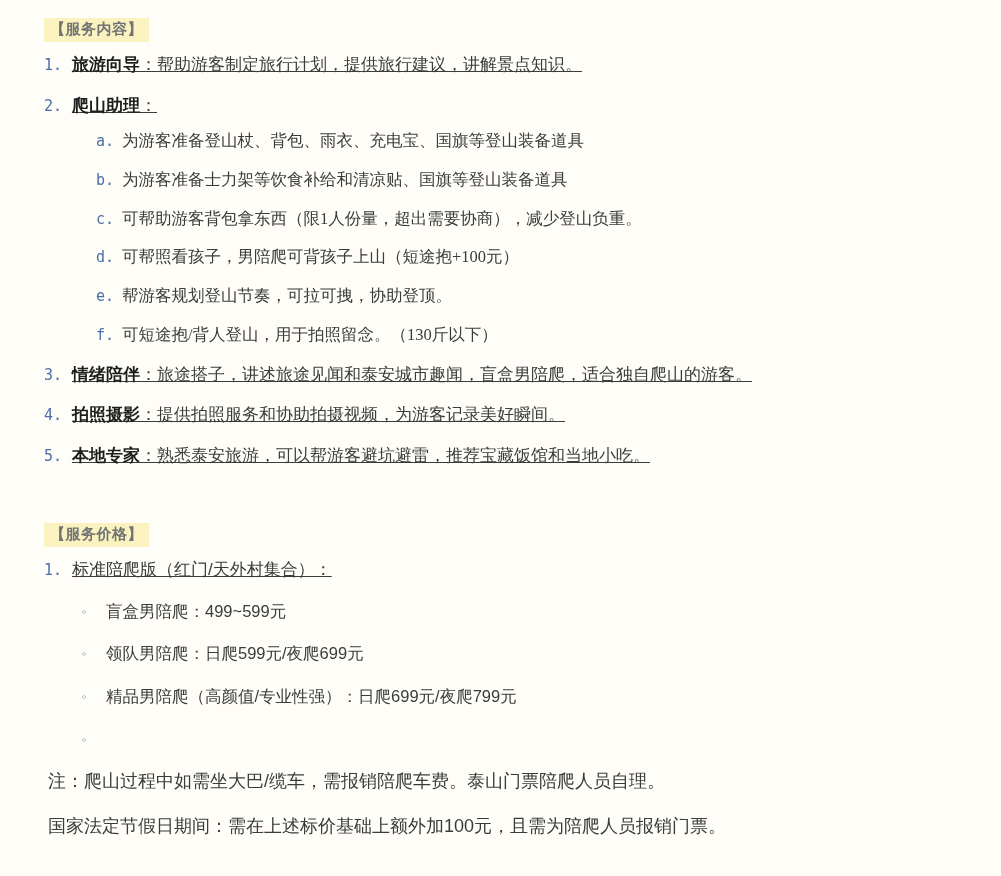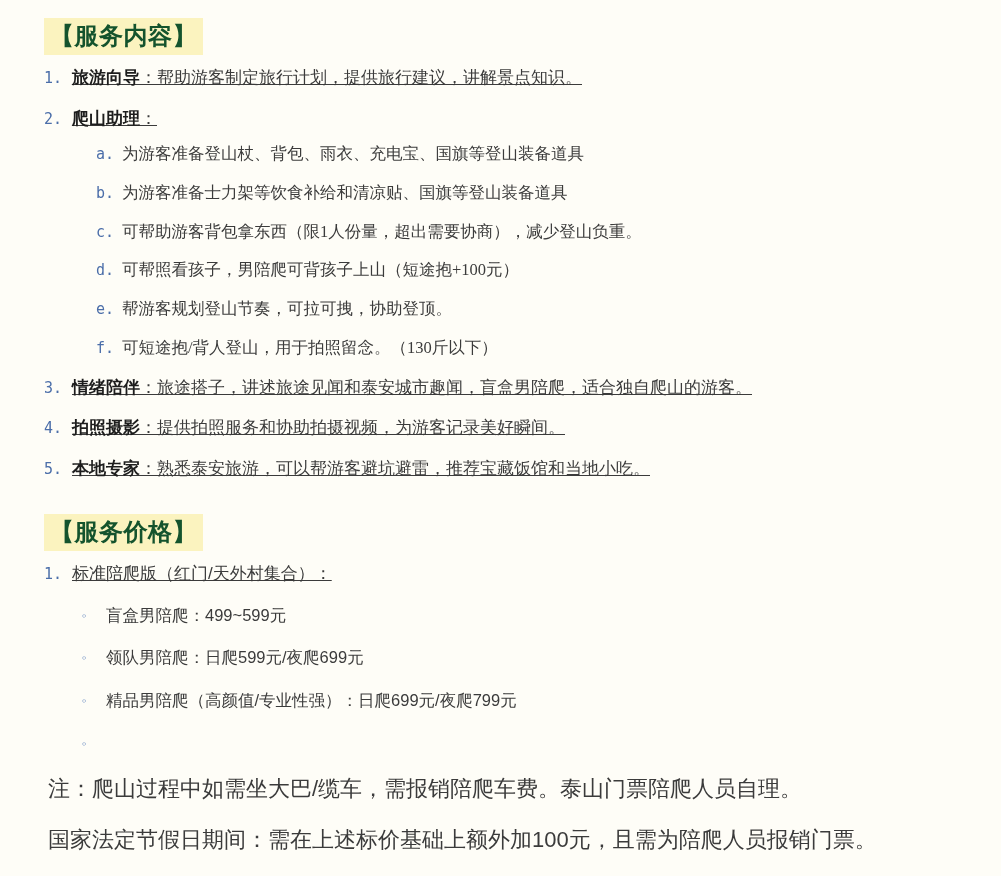--- a/index.html
+++ b/index.html
@@ -16,30 +16,30 @@
   }
   .page {
     width: 1001px;
     height: 876px;
     box-sizing: border-box;
     padding: 10px 20px 0 44px;
     position: relative;
   }
   .section-heading {
     display: inline-block;
-    font-size: 24px;
+    font-size: 15px;
     font-weight: bold;
-    color: #14532d;
+    color: #737373;
     background: #fbf3bf;
     padding: 2px 6px 3px 6px;
     margin: 8px 0 10px 0;
     letter-spacing: 0.5px;
   }
   .section-heading.second {
-    margin-top: 18px;
+    margin-top: 40px;
   }
   ol, ul {
     margin: 0;
     padding: 0;
     list-style: none;
   }
   .lvl1-item {
     display: flex;
     align-items: flex-start;
     margin: 0 0 15px 0;
@@ -107,21 +107,21 @@
     padding-left: 38px;
   }
   .bullet-marker {
     color: #6f8fc4;
     flex: 0 0 auto;
     width: 24px;
     font-size: 13px;
     padding-top: 3px;
   }
   .note-line {
-    font-size: 22px;
+    font-size: 18px;
     line-height: 1.6;
     margin: 0 0 16px 0;
     padding-left: 4px;
   }
 </style>
 </head>
 <body>
 
 <div class="page">
 

